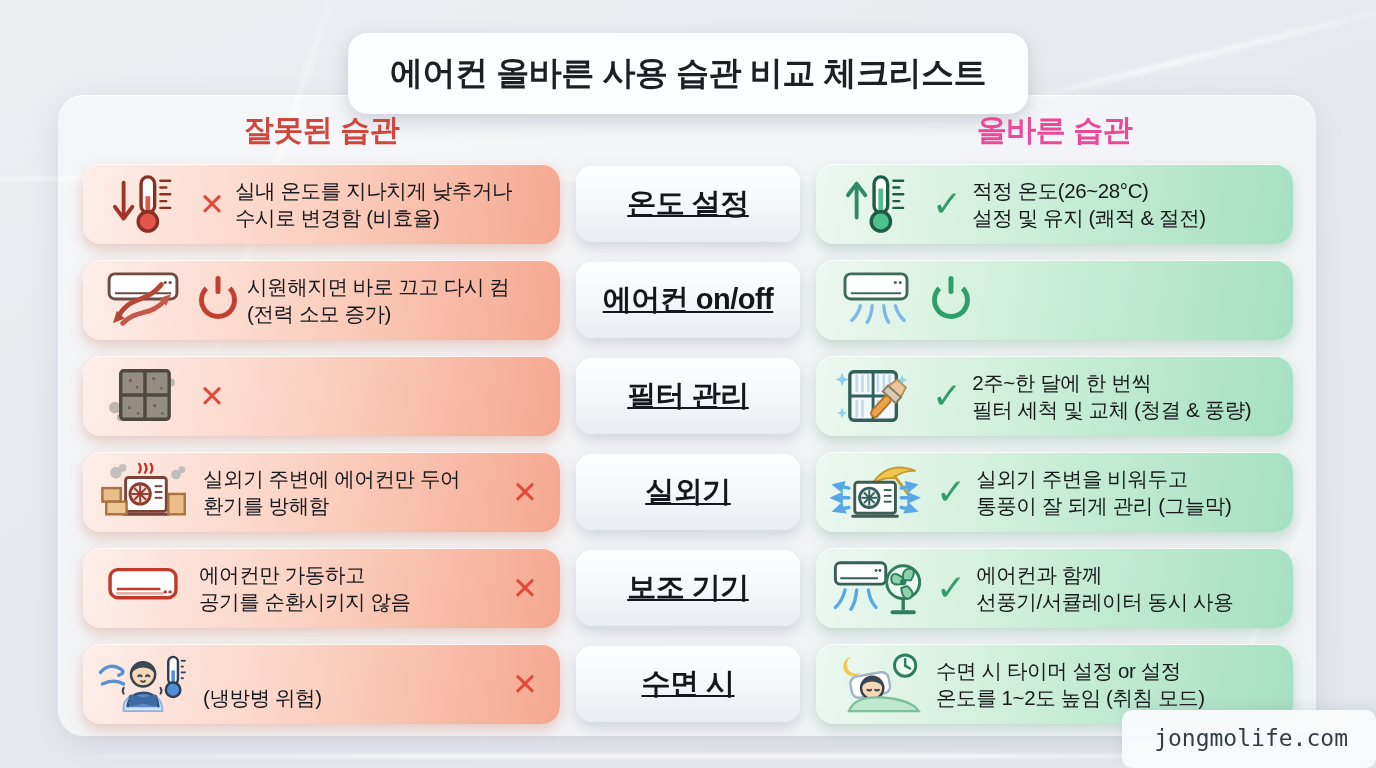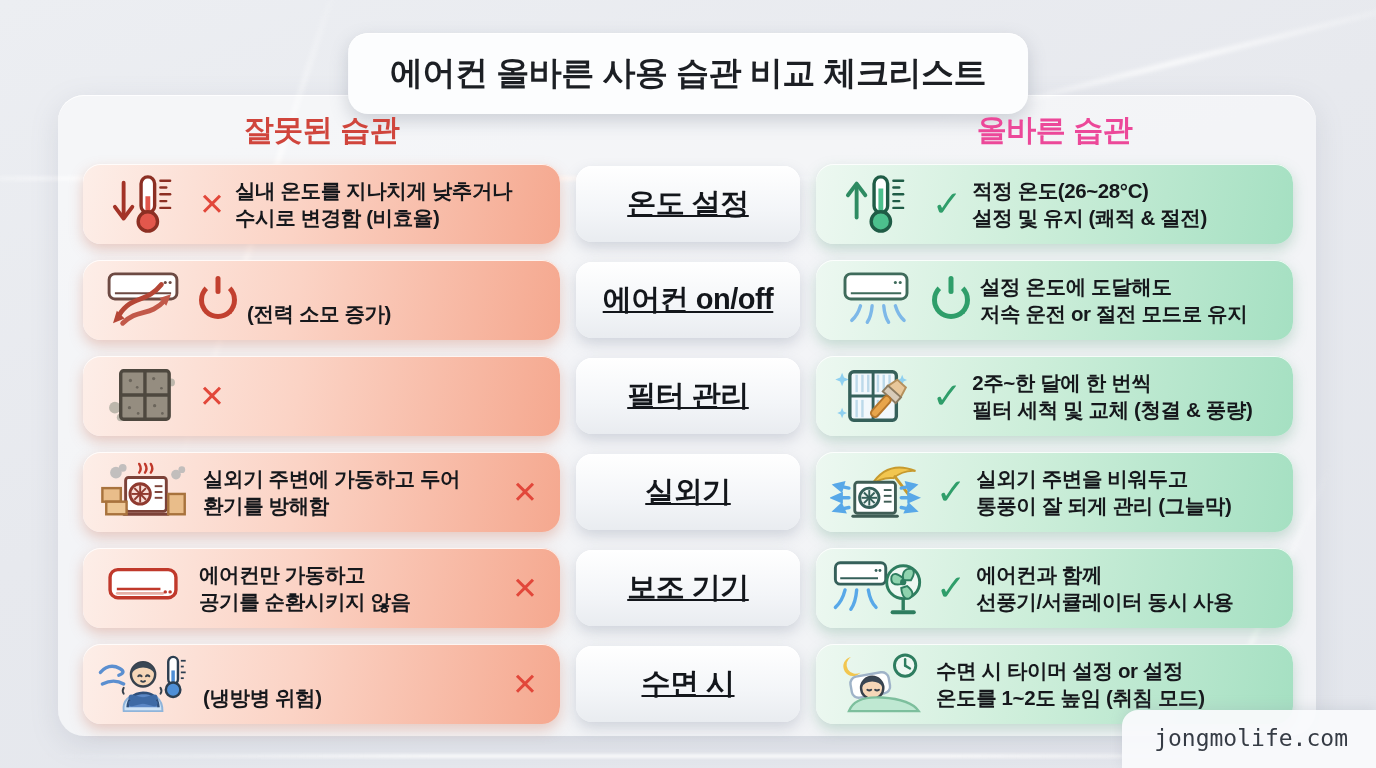--- a/index.html
+++ b/index.html
@@ -60,21 +60,21 @@
   }
   .cat{
     height:76px;border-radius:16px;
     background:linear-gradient(180deg,#ffffff 0%,#f3f5f8 60%,#e9ecf0 100%);
     box-shadow:0 6px 14px rgba(130,140,160,.30), inset 0 1px 0 #fff;
     display:flex;align-items:center;justify-content:center;
     font-size:29px;font-weight:bold;color:#13161b;letter-spacing:-0.5px;white-space:nowrap;text-decoration:underline;
   }
   .icon{flex:0 0 92px;display:flex;justify-content:center;align-items:center;}
   .lines{
-    flex:1;font-size:20.5px;font-weight:bold;color:#16181c;
+    flex:1;font-size:20.5px;font-weight:normal;color:#16181c;
     line-height:1.33;letter-spacing:-0.4px;white-space:nowrap;
   }
   .mark{font-weight:bold;display:flex;align-items:center;justify-content:center;flex:0 0 auto;}
   .mark.x{color:#e2473a;font-size:31px;}
   .mark.check{color:#2f9e6a;font-size:36px;}
   .mark-after{margin-left:auto;margin-right:8px;}
   .mark.power-red{color:#c2402f;}
   .mark.power-green{color:#2f9e6a;}
   .power{
     display:inline-block;width:28px;height:28px;border:5px solid currentColor;
@@ -84,20 +84,21 @@
     content:"";position:absolute;left:50%;top:-10px;transform:translateX(-50%);
     width:5px;height:18px;border-radius:3px;background:currentColor;
   }
   .watermark{
     position:absolute;right:0;bottom:0;
     background:rgba(249,250,252,.95);
     padding:15px 28px 17px 32px;border-top-left-radius:16px;
     font-family:"DejaVu Sans Mono","Liberation Mono",monospace;
     font-size:23px;color:#363c45;
     box-shadow:0 -3px 12px rgba(150,160,175,.22);
+    border-radius:10px;
   }
 </style>
 </head>
 <body>
 
 <div class="streak" id="s1"></div>
 <div class="streak" id="s2"></div>
 <div class="streak" id="s3"></div>
 <div class="streak" id="s4"></div>
 <div class="streak" id="s5"></div>
@@ -175,21 +176,21 @@
           <path d="M62 16 C46 36 32 26 18 48" stroke="#b54636" stroke-width="5" fill="none" stroke-linecap="round"></path>
           <polygon points="12,56 24,51 16,43" fill="#b54636"></polygon>
           <path d="M22 56 C38 40 50 50 66 32" stroke="#c2594a" stroke-width="5" fill="none" stroke-linecap="round"></path>
           <polygon points="72,26 60,30 67,38" fill="#c2594a"></polygon>
         </svg>
       </span>
     <span class="mark mark-before power-red">
         <span class="power"></span>
       </span>
     <span class="lines">
-      <br>
+      <span>시원해지면 바로 끄고 다시 컴</span><br>
       <span>(전력 소모 증가)</span>
     </span>
 
   </div>
   <div class="cat">에어컨 on/off</div>
   <div class="card right">
     <span class="icon">
         <svg width="84" height="62" viewBox="0 0 84 64">
           <rect x="10" y="5" width="64" height="26" rx="6" fill="#fff" stroke="#3f6b5b" stroke-width="3"></rect>
           <line x1="16" y1="25" x2="68" y2="25" stroke="#3f6b5b" stroke-width="2"></line>
@@ -199,24 +200,20 @@
             <path d="M26 38 q-3 10 -9 15"></path>
             <path d="M38 38 q-1 11 -5 17"></path>
             <path d="M50 38 q1 11 5 17"></path>
             <path d="M62 38 q3 10 9 15"></path>
           </g>
         </svg>
       </span>
     <span class="mark mark-before power-green">
         <span class="power"></span>
       </span>
-    <span class="lines">
-      <span>설정 온도에 도달해도</span><br>
-      <span>저속 운전 or 절전 모드로 유지</span>
-    </span>
 
   </div>
 
   <div class="card wrong">
     <span class="icon">
         <svg width="74" height="62" viewBox="0 0 74 64">
           <circle cx="8" cy="44" r="6" fill="#bdb7ac"></circle>
           <circle cx="14" cy="54" r="4" fill="#bdb7ac"></circle>
           <circle cx="66" cy="18" r="4" fill="#bdb7ac"></circle>
           <rect x="14" y="6" width="50" height="50" rx="3" fill="#958d80" stroke="#4e483f" stroke-width="3.5"></rect>
@@ -306,21 +303,21 @@
             <line x1="58" y1="38" x2="66" y2="38"></line>
           </g>
           <line x1="26" y1="55" x2="72" y2="55" stroke="#7c4238" stroke-width="3" stroke-linecap="round"></line>
           <rect x="4" y="28" width="19" height="14" fill="#e9bd8a" stroke="#a8733d" stroke-width="2.5"></rect>
           <rect x="8" y="42" width="21" height="13" fill="#edc795" stroke="#a8733d" stroke-width="2.5"></rect>
           <rect x="72" y="34" width="17" height="21" fill="#e9bd8a" stroke="#a8733d" stroke-width="2.5"></rect>
         </svg>
       </span>
 
     <span class="lines">
-      <span>실외기 주변에 가동하고 두어</span><br>
+      <span>실외기 주변에 에어컨만 두어</span><br>
       <span>환기를 방해함</span>
     </span>
     <span class="mark mark-after x">✕</span>
   </div>
   <div class="cat">실외기</div>
   <div class="card right">
     <span class="icon">
         <svg width="96" height="62" viewBox="0 0 96 64">
           <g transform="translate(62,12) rotate(-18)">
             <path d="M-24 6 Q0 -14 24 6 Q12 1 0 6 Q-12 1 -24 6 Z" fill="#f2c64f" stroke="#c79a2e" stroke-width="2"></path>

